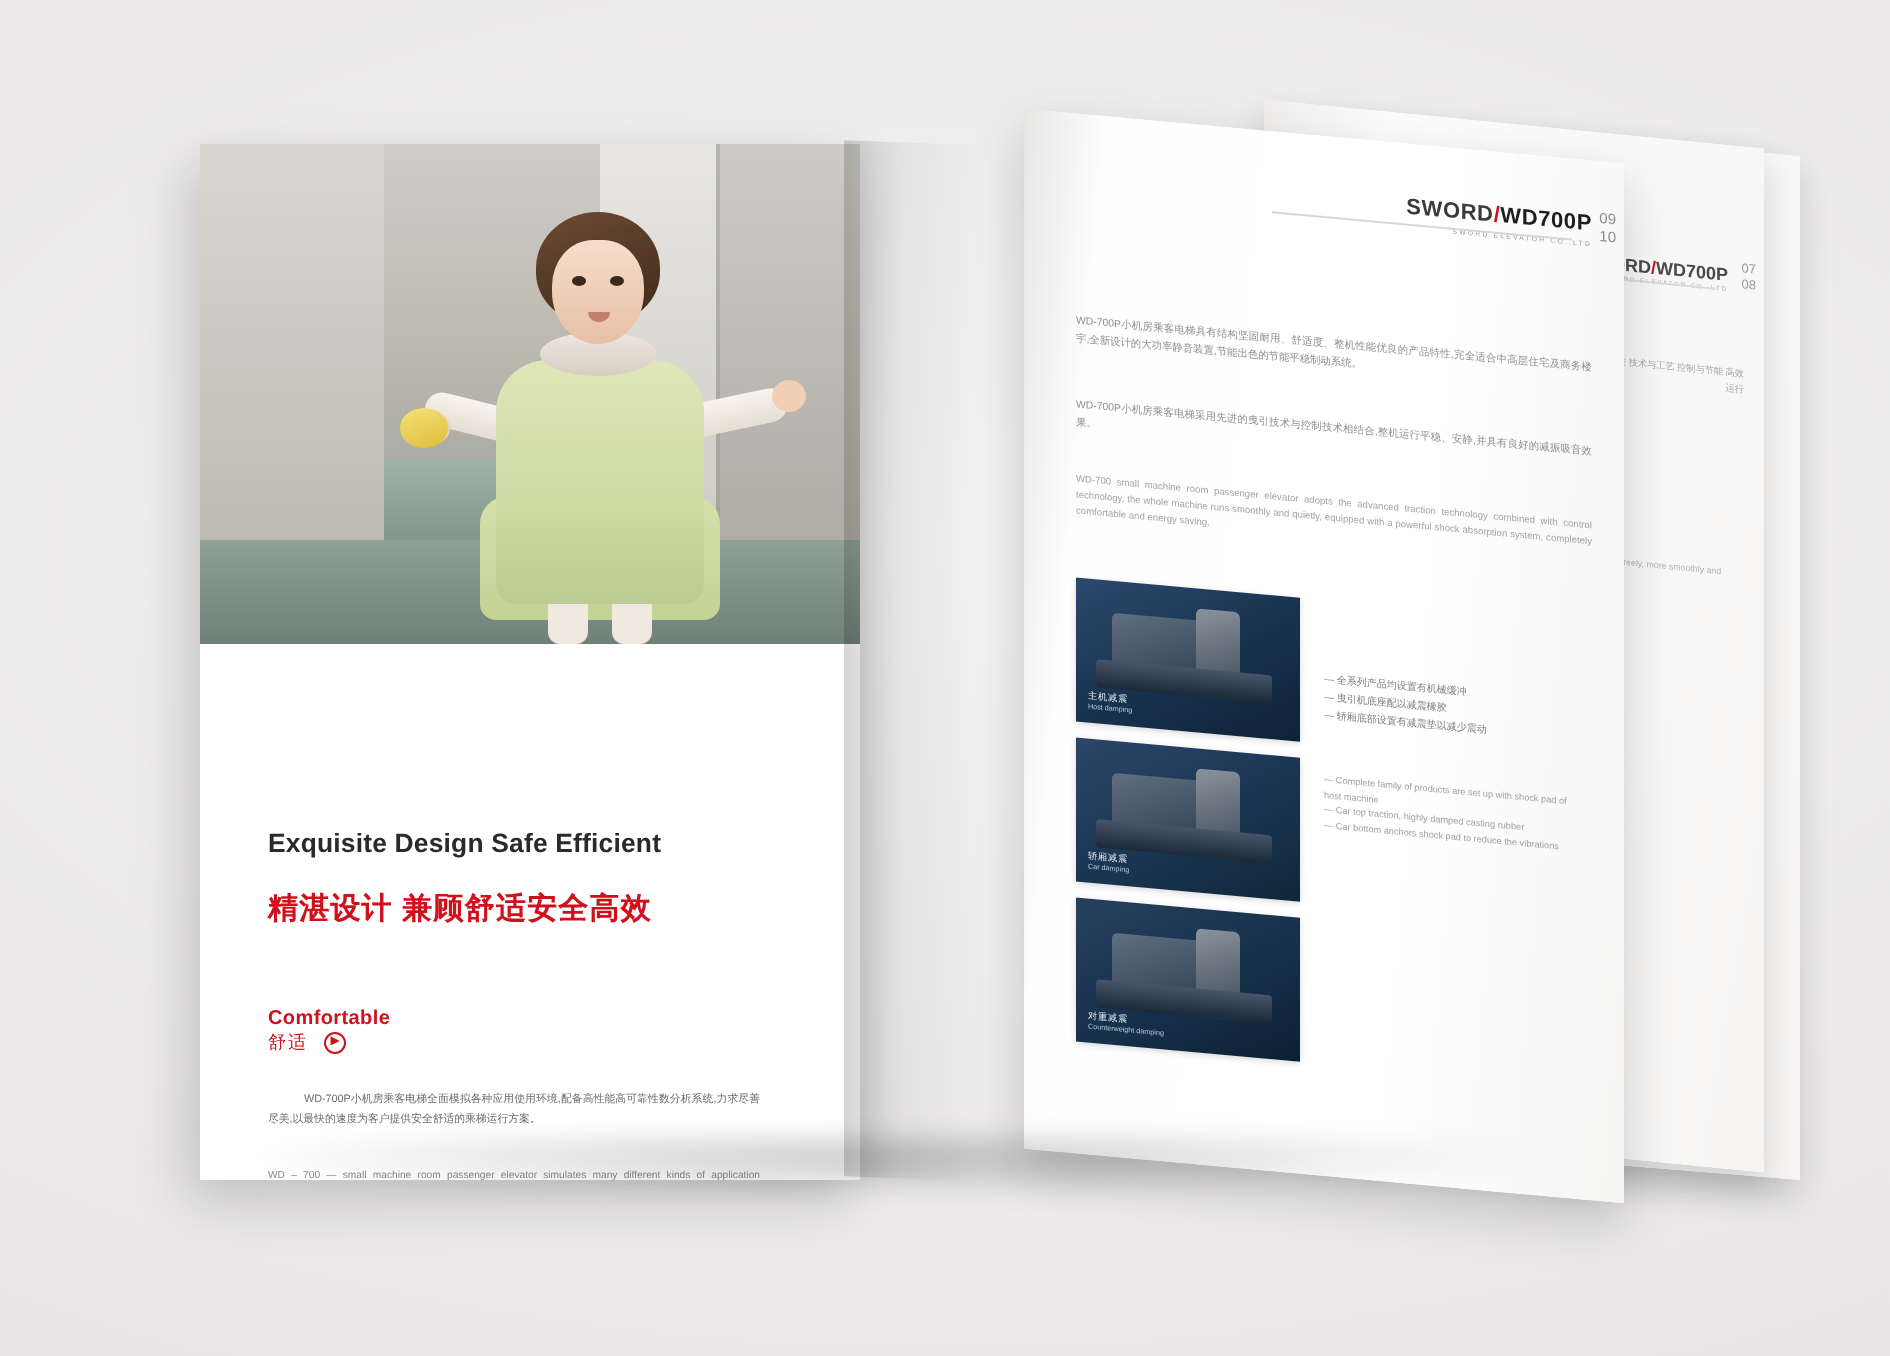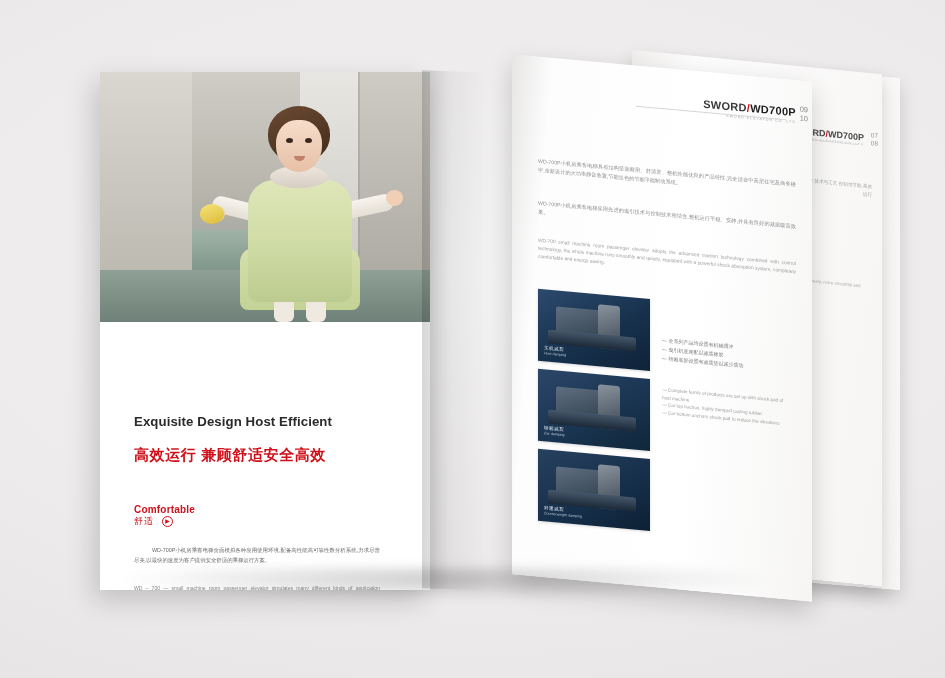--- a/index.html
+++ b/index.html
@@ -278,23 +278,23 @@
         <div class="ch-collar"></div>
         <div class="ch-hair"></div>
         <div class="ch-face"></div>
         <div class="ch-eye-l"></div>
         <div class="ch-eye-r"></div>
         <div class="ch-mouth"></div>
       </div>
 
       <div id="left-body">
         <div class="l-title">
-          <div>Exquisite Design Host Efficient</div>
-        </div>
-        <div class="l-title-cn">高效运行 兼顾舒适安全高效</div>
+          <div>Exquisite Design Safe Efficient</div>
+        </div>
+        <div class="l-title-cn">精湛设计 兼顾舒适安全高效</div>
         <div class="l-sub-en">Comfortable</div>
         <div class="l-sub-cn">舒适</div>
         <div class="l-arrow">▶</div>
         <div class="l-para-cn">WD-700P小机房乘客电梯全面模拟各种应用使用环境,配备高性能高可靠性数分析系统,力求尽善尽美,以最快的速度为客户提供安全舒适的乘梯运行方案。</div>
         <div class="l-para-en">WD – 700 — small machine room passenger elevator simulates many different kinds of application environment comprehensively, equipped with highly simulated dynamic data analysis system and many reliability testing systems. Strive for perfection, to provide safe and comfortable travel modes for customers with the fastest speed.</div>
       </div>
     </div>
 
     <div id="gutter"></div>
     <div id="spread-shadow"></div>

